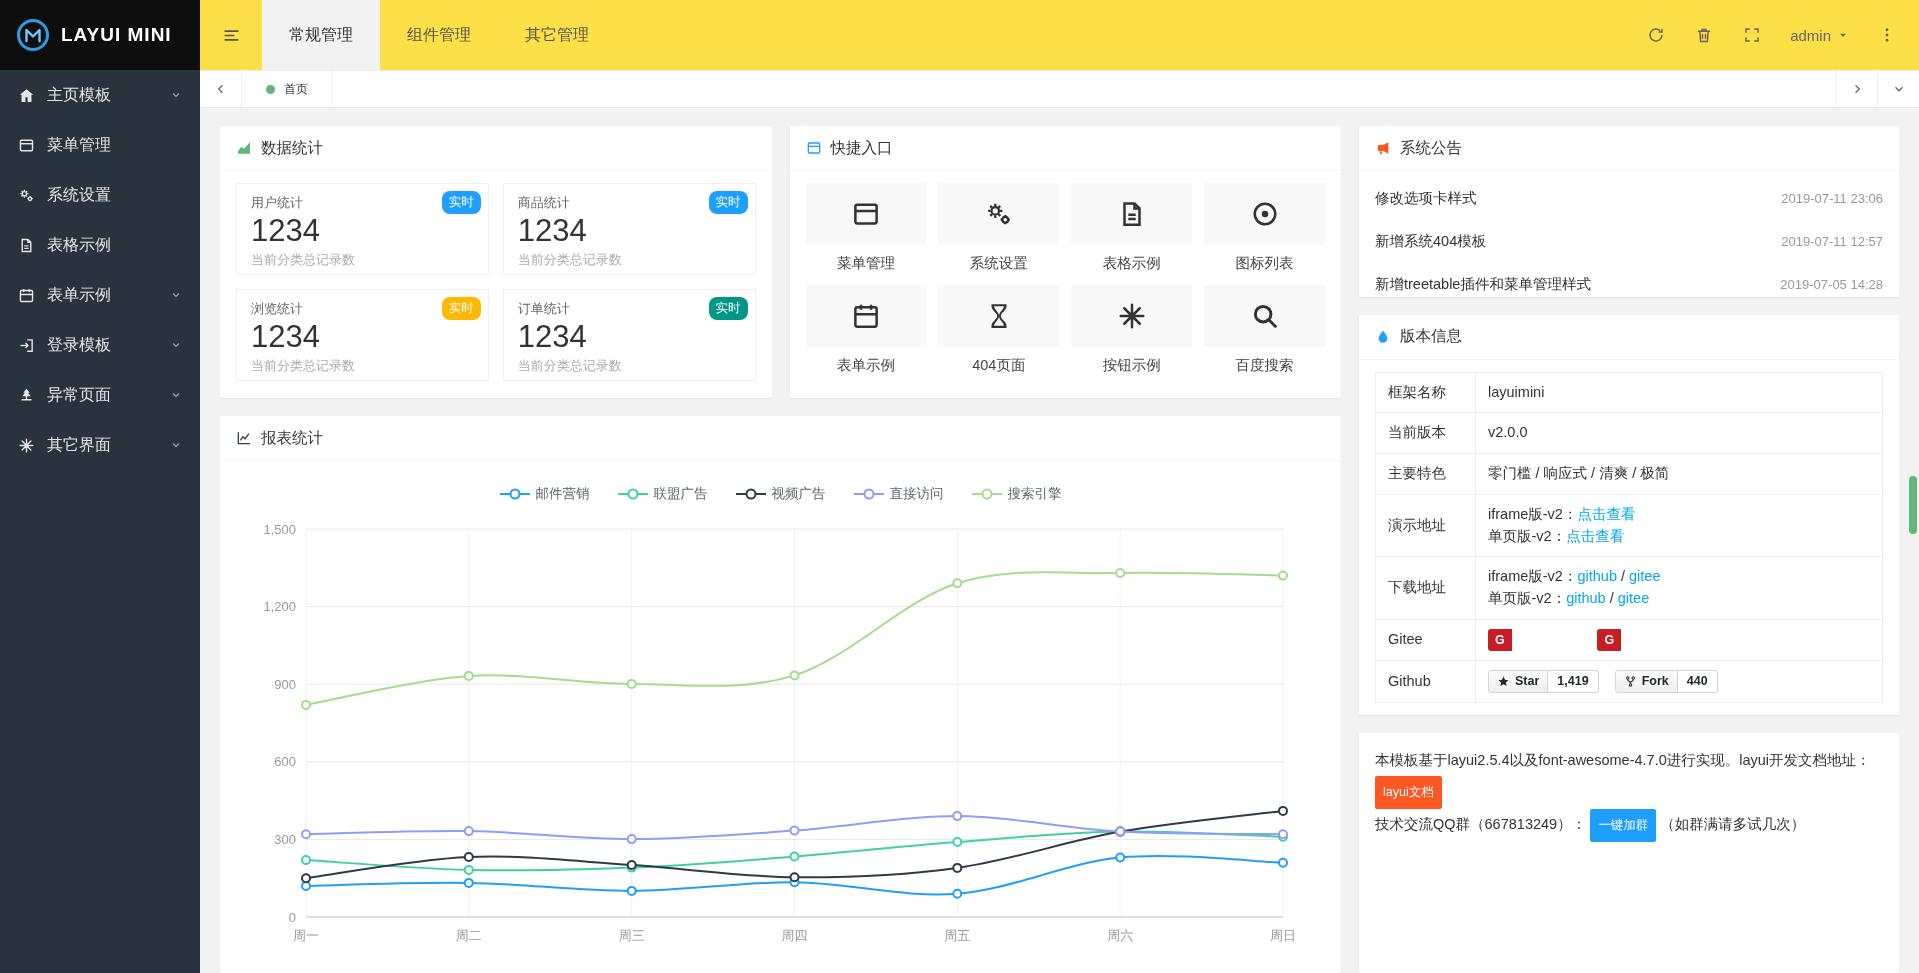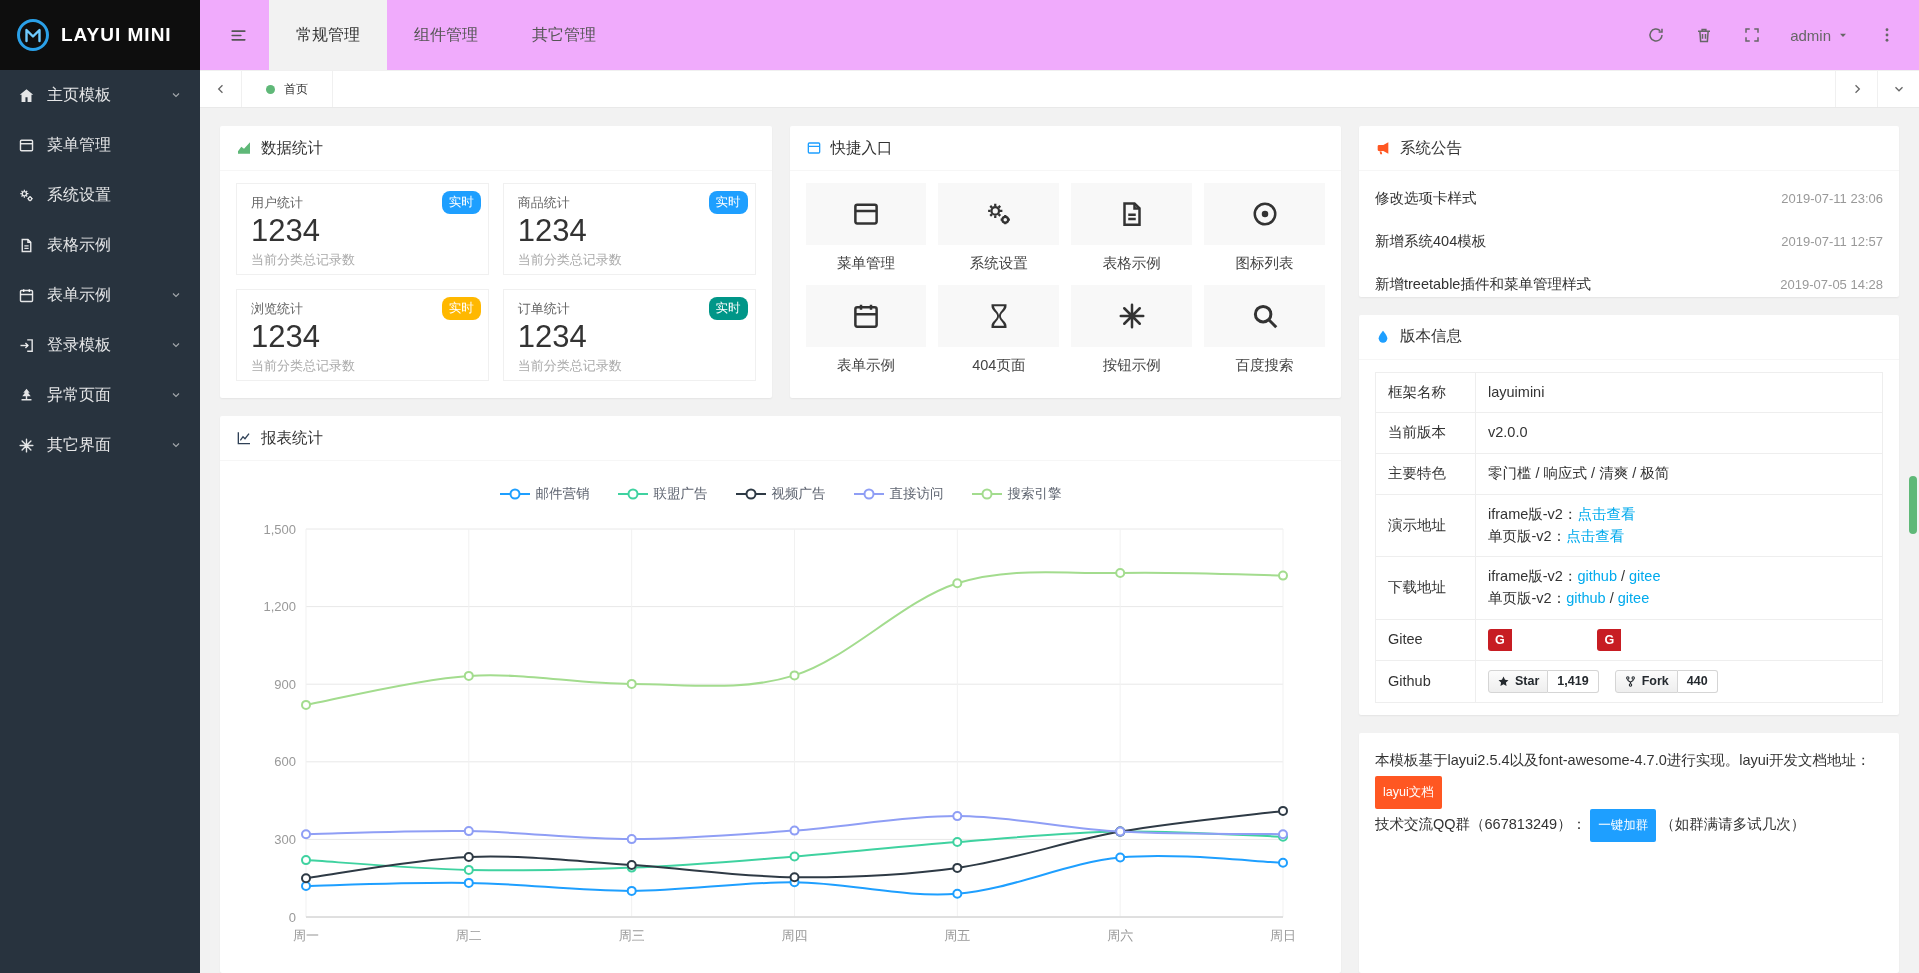--- a/index.html
+++ b/index.html
@@ -14,21 +14,21 @@
   .side-item { height:50px; display:flex; align-items:center; gap:12px; padding:0 18px;
     color:rgba(255,255,255,.88); font-size:16px; cursor:pointer; }
   .side-item .chev { margin-left:auto; width:12px; height:12px; opacity:.65; }
   .ic { width:16px; height:16px; flex:none; }
   .ic-side { width:17px; height:17px; }
   .ic-lg { width:30px; height:30px; }
   .ic-xs { width:13px; height:13px; }
 
   
   .main { flex:1; min-width:0; display:flex; flex-direction:column; }
-  .topbar { height:70px; flex:none; background:#f0abfc; display:flex; align-items:center;padding-left:7px; }
+  .topbar { height:70px; flex:none; background:#fde047; display:flex; align-items:center; }
   .hambtn { width:62px; height:70px; display:flex; align-items:center; justify-content:center; color:#555; cursor:pointer; }
   .top-tab { height:70px; display:flex; align-items:center; padding:0 27px; font-size:16px; color:#555; cursor:pointer; }
   .top-tab.active { background:#f2f2f2; color:#333; }
   .top-right { margin-left:auto; display:flex; align-items:center; padding-right:8px; }
   .tb-btn { width:48px; height:70px; display:flex; align-items:center; justify-content:center; color:#666; cursor:pointer; }
   .tb-btn .ic { width:18px; height:18px; }
   .user { display:flex; align-items:center; gap:6px; color:#666; font-size:15px; padding:0 14px; cursor:pointer; }
   .user .ic { width:12px; height:12px; }
 
   .tabbar { height:38px; flex:none; background:#fff; border-top:1px solid #f0f0f0; border-bottom:1px solid #e9e9e9; display:flex; }

